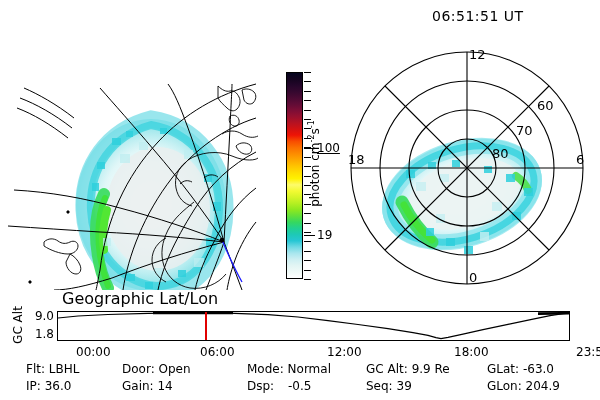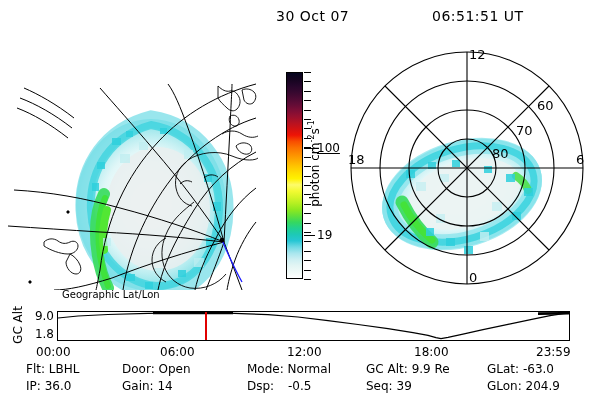--- a/index.html
+++ b/index.html
@@ -11,21 +11,21 @@
   .abs{position:absolute;}
   
   #header{left:0;top:4px;width:600px;height:26px;}
   #header span{position:absolute;font-size:14px;letter-spacing:.5px;white-space:nowrap;}
   #hdr-title{left:52px;top:4px;}
   #hdr-date{left:276px;top:4px;}
   #hdr-time{left:432px;top:4px;}
 
   
   .panel{position:absolute;}
-  .panel-title{position:absolute;font-size:10px;white-space:nowrap;}
+  .panel-title{position:absolute;font-size:16px;white-space:nowrap;}
 
   
   #cbar-wrap{left:286px;top:72px;width:17px;height:207px;}
   #cbar{width:100%;height:100%;border:1px solid #000;box-sizing:border-box;}
   .cbar-tick{position:absolute;left:304px;width:7px;height:1px;background:#000;}
   .cbar-tick.major{width:11px;}
   .cbar-lab{position:absolute;left:317px;font-size:12px;line-height:10px;white-space:nowrap;}
   #cbar-axis-title{
     position:absolute;left:-57px;top:84px;width:170px;
     transform:rotate(-90deg);transform-origin:center center;
@@ -34,38 +34,37 @@
   sup{font-size:8px;vertical-align:super;}
 
   
   #orbit-box{left:57px;top:311px;width:513px;height:30px;border:1px solid #000;box-sizing:border-box;}
   #orbit-ylab{left:8px;top:304px;width:18px;font-size:12px;}
   #orbit-ylab div{transform:rotate(-90deg);transform-origin:center center;white-space:nowrap;
      position:absolute;left:-12px;top:14px;width:44px;text-align:center;}
   .orbit-ytick{position:absolute;font-size:12px;white-space:nowrap;text-align:right;width:34px;}
   #oy-hi{left:20px;top:309px;}
   #oy-lo{left:20px;top:327px;}
-  .orbit-xtick{position:absolute;top:345px;font-size:12px;white-space:nowrap;}
+  .orbit-xtick{position:absolute;top:345px;font-size:12px;white-space:nowrap;margin-left:40px;}
   #orbit-marker{position:absolute;left:205px;top:312px;width:2px;height:28px;background:#e00000;}
 
   
   #footer{position:absolute;left:0;top:362px;width:600px;font-size:12px;}
   #footer .cell{position:absolute;white-space:nowrap;}
   .frow1{top:0;} .frow2{top:17px;}
 
   .c0{left:26px;} .c1{left:122px;} .c2{left:247px;} .c3{left:366px;} .c4{left:487px;}
 
   svg{display:block;}
   text{font-family:"DejaVu Sans", sans-serif;}
 </style>
 </head>
 <body>
 
 <div id="header" class="abs">
-  <span id="hdr-date">30 Oct 07</span>
   <span id="hdr-time">06:51:51 UT</span>
 </div>
 
 <div class="panel" style="left:8px;top:42px;width:250px;height:248px;">
   <svg width="250" height="248" viewBox="0 0 250 248">
     <defs>
       <clipPath id="geoclip">
           <rect x="0" y="0" width="250" height="248"></rect>
         </clipPath>
       <radialGradient id="auroraGlow" cx="50%" cy="50%" r="50%">

